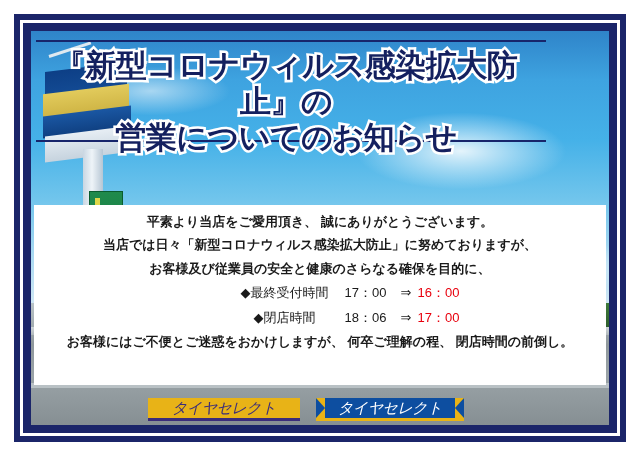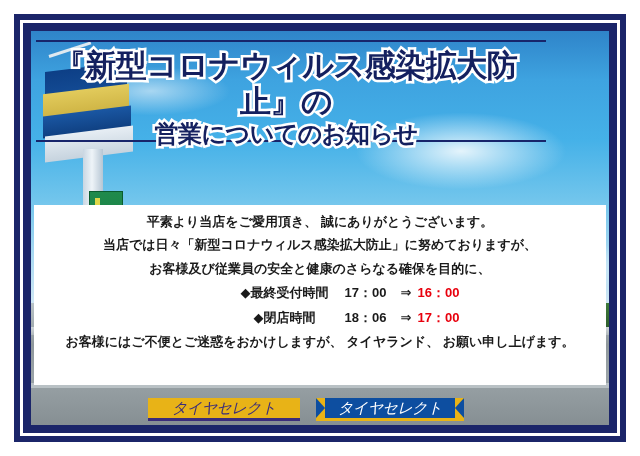--- a/index.html
+++ b/index.html
@@ -139,21 +139,21 @@
     text-align:center;
     z-index:3;
     color:#14205f;
     font-weight:bold;
     line-height:1.16;
     letter-spacing:-0.5px;
     -webkit-text-stroke:5px #ffffff;
     paint-order:stroke fill;
   }
   .title .l1{display:block;font-size:31px;}
-  .title .l2{display:block;font-size:24px;}
+  .title .l2{display:block;font-size:31px;}
 
   
   .panel{
     position:absolute;
     left:34px; top:205px;
     width:572px; height:180px;
     background:#ffffff;
     z-index:3;
     box-sizing:border-box;
     padding:9px 14px 6px 14px;
@@ -166,21 +166,21 @@
     color:#1a1a1a;
     line-height:1.25;
     white-space:nowrap;
   }
   .panel p.last{margin-bottom:0;}
   .red{color:#e8000d;}
   .time-row{
     margin:0 0 7px 0;
     padding-left:52px;
     font-size:13px;
-    font-weight:bold;
+    font-weight:normal;
     color:#1a1a1a;
     white-space:nowrap;
   }
   .time-row .lbl{display:inline-block;}
   .time-row .old{display:inline-block;}
   .time-row .arrow{display:inline-block;padding:0 6px;}
   .time-row .new{color:#e8000d;}
   .w-recv .lbl{width:104px;}
   .w-close .lbl{width:104px;}
   .w-recv .old{width:58px;}
@@ -280,21 +280,21 @@
 
 
   <div class="time-row w-recv">
     <span class="lbl"><span>◆</span><span>最終受付時間</span></span><span class="old">17：00</span><span class="arrow">⇒</span><span class="new">16：00</span>
   </div>
 
   <div class="time-row w-close">
     <span class="lbl"><span>◆</span><span>閉店時間</span></span><span class="old">18：06</span><span class="arrow">⇒</span><span class="new">17：00</span>
   </div>
 
-  <p class="last">お客様にはご不便とご迷惑をおかけしますが、 タイヤランド、 お願い申し上げます。</p>
+  <p class="last">お客様にはご不便とご迷惑をおかけしますが、 何卒ご理解の程、 閉店時間の前倒し。</p>
 </div>
 
 <div class="logo logo-select">
   <span>タイヤセレクト</span>
 </div>
 <div class="logo logo-land">
   <span>タイヤセレクト</span>
 </div>
 
 </body></html>

